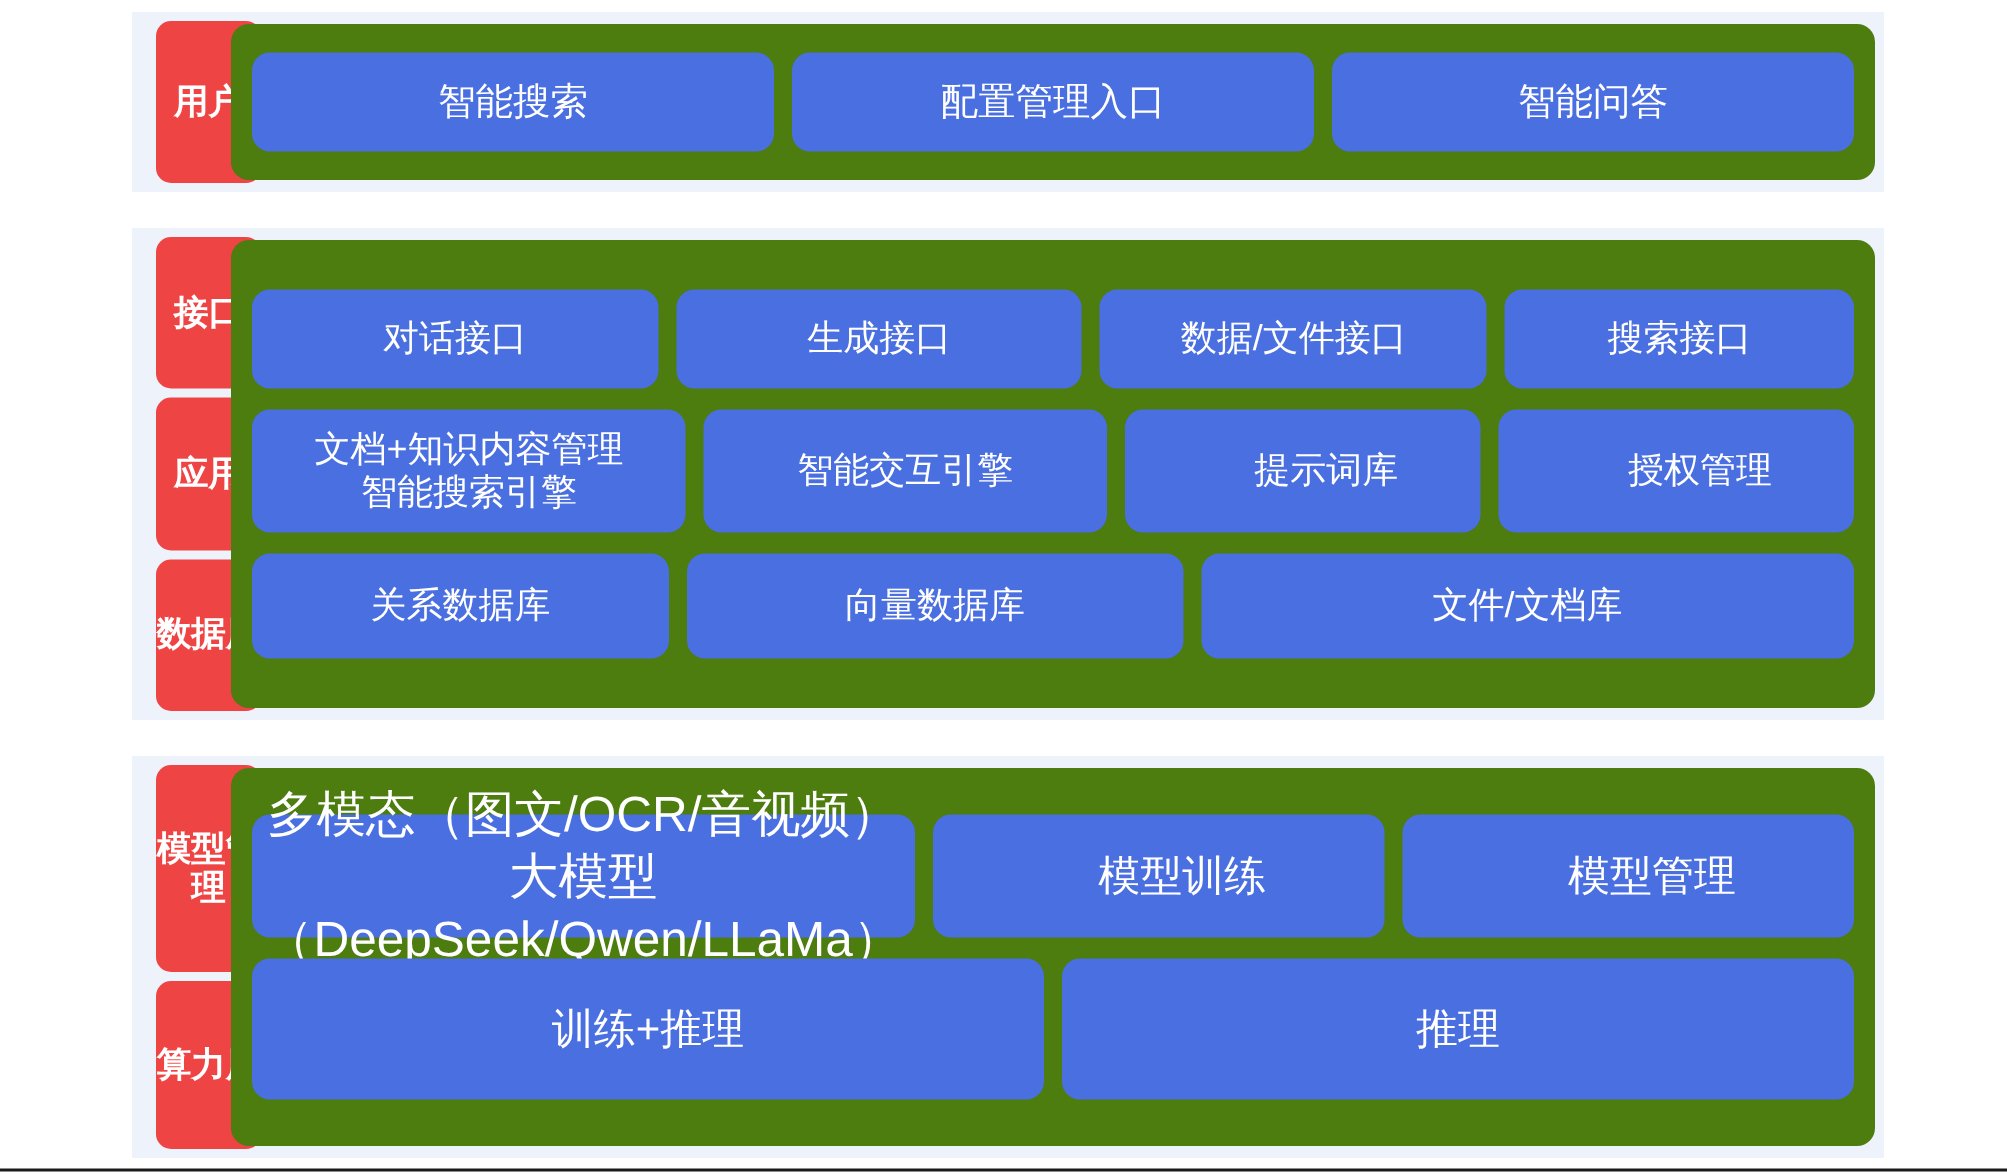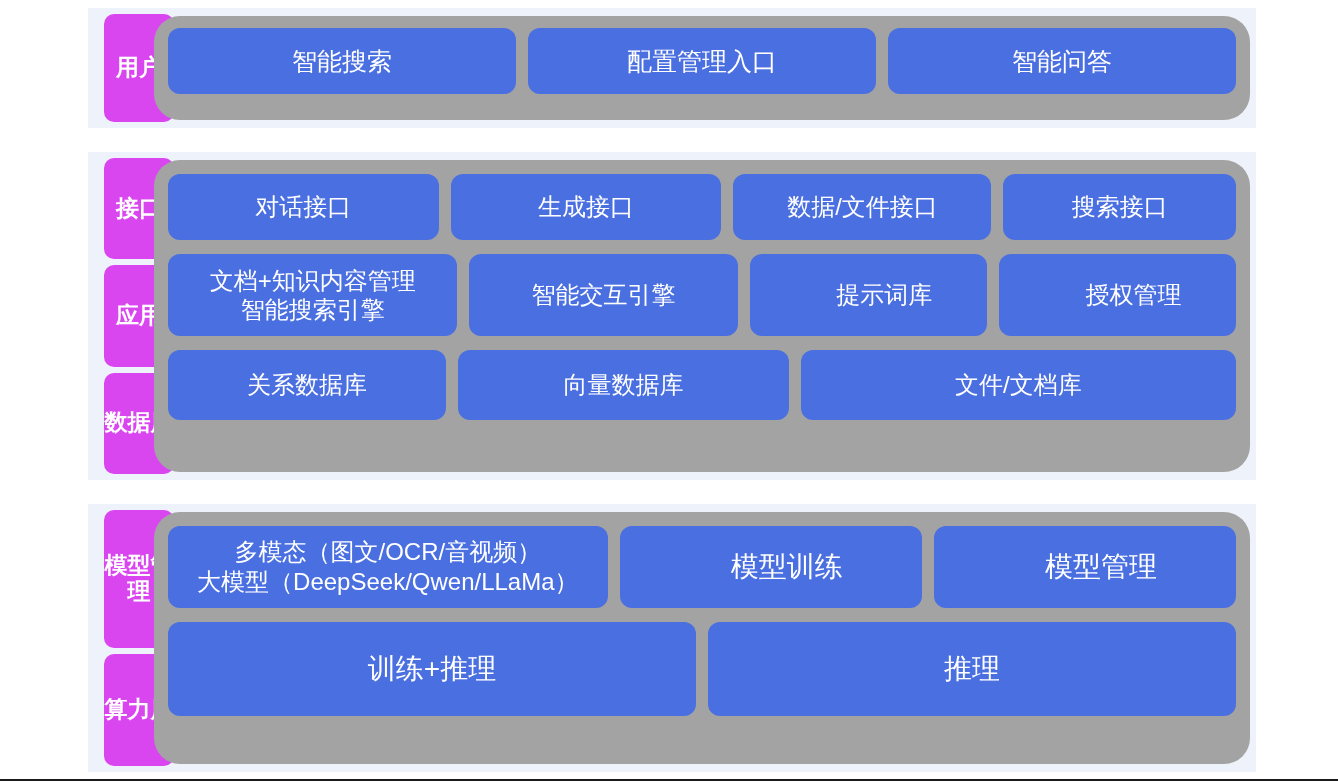--- a/index.html
+++ b/index.html
@@ -40,45 +40,45 @@
     flex: 0 0 58px;
     display: flex;
     flex-direction: column;
     padding: 6px 0 6px 16px;
     box-sizing: border-box;
     gap: 6px;
   }
 
   .tab {
     flex: 1 1 auto;
-    background: #d946ef;
+    background: #ef4444;
     border-radius: 10px;
     color: #ffffff;
     font-size: 23px;
     font-weight: bold;
     line-height: 1.12;
     letter-spacing: 0px;
     display: flex;
     align-items: center;
     justify-content: center;
     text-align: center;
     width: 70px;
     box-sizing: border-box;
     word-break: break-all;
     padding: 2px 0;
   }
 
   .band-card {
     flex: 1 1 auto;
-    background: #a3a3a3;
-    border-radius: 26px;
+    background: #4d7c0f;
+    border-radius: 12px;
     margin: 8px 6px 8px 8px;
     display: flex;
     flex-direction: column;
-    justify-content: flex-start;
+    justify-content: center;
     box-sizing: border-box;
     padding: 10px 14px;
     gap: 12px;
   }
 
   .row {
     display: flex;
     flex-direction: row;
     gap: 12px;
   }
@@ -130,21 +130,21 @@
   
   #band-base {
     top: 504px;
     height: 268px;
   }
   #band-base .band-card { padding: 14px 14px; gap: 14px; }
   #band-base .row-model .node { height: 82px; }
   #band-base .row-compute .node { height: 94px; }
   #band-base .node { font-size: 28px; }
   #band-base .node.multimodal {
-    font-size: 24px;
+    font-size: 33px;
     line-height: 1.25;
   }
 
   .bottom-rule {
     position: absolute;
     left: 0;
     top: 779px;
     width: 1338px;
     height: 2px;
     background: #1a1a1a;

